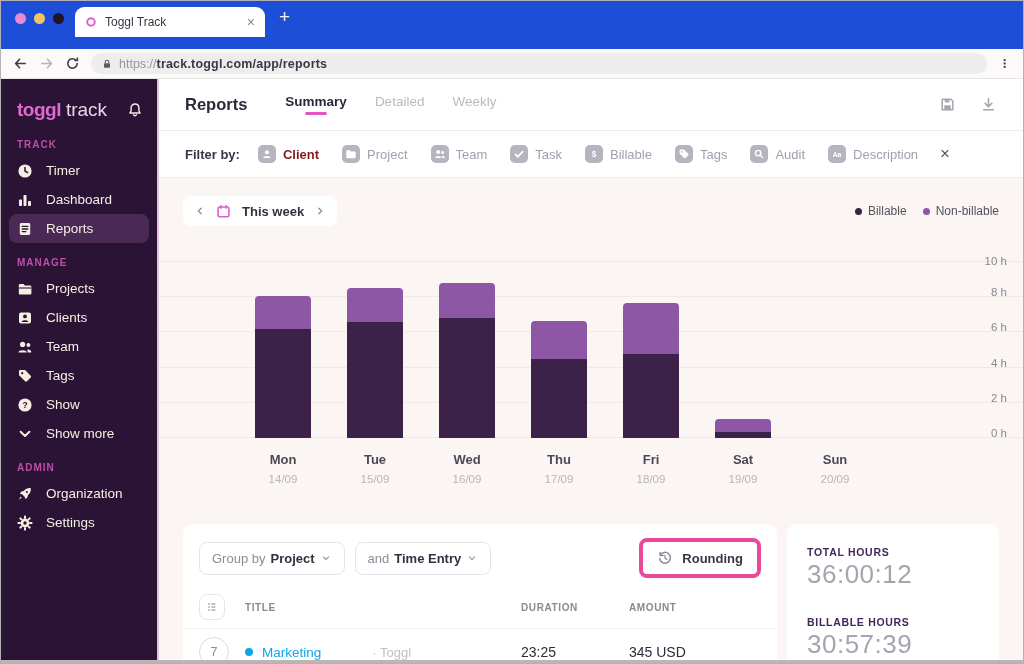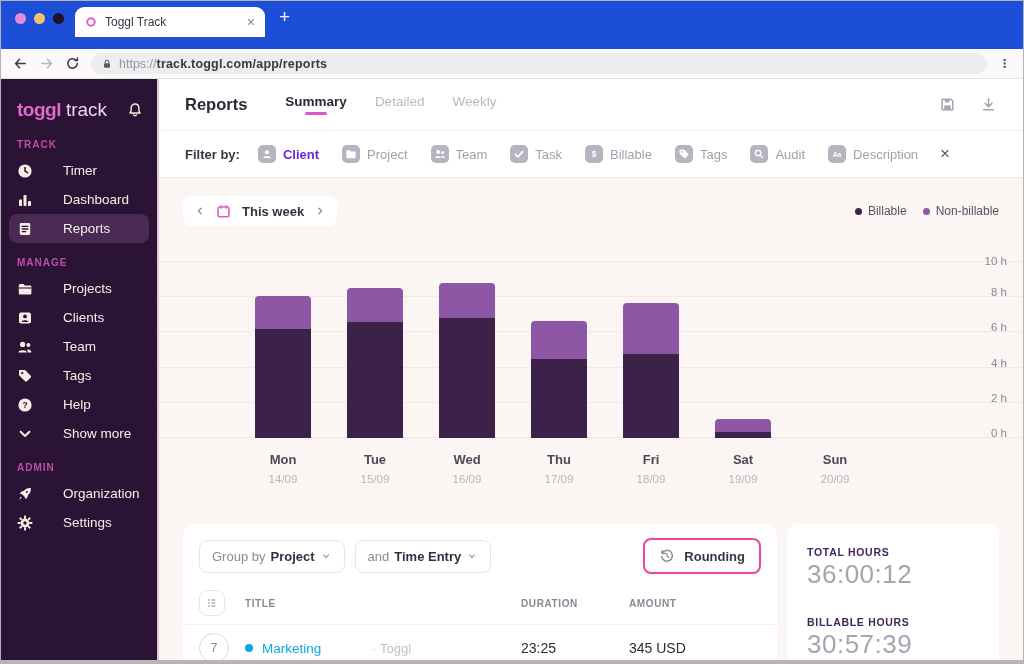--- a/index.html
+++ b/index.html
@@ -25,42 +25,42 @@
   .kebab { color:#3f3a46; display:flex; }
 
   
   .app { display:flex; height:597px; }
   .sidebar { width:158px; background:#2a1334; border-right:2px solid #e3c4db; color:#f6efe5; flex-shrink:0; padding-top:12px; }
   .logo-row { display:flex; align-items:center; padding:8px 14px 4px 16px;justify-content:center; }
   .logo-bold { font-size:19px; font-weight:800; color:#e06ace; letter-spacing:-.5px; }
   .logo-light { font-size:19px; font-weight:300; color:#ecd3e8; margin-left:5px; }
   .bell { margin-left:auto; color:#f6efe5; display:flex; }
   .side-label { font-size:10px; font-weight:700; letter-spacing:1px; color:#bd4fa8; padding:14px 16px 6px; }
-  .side-item { display:flex; align-items:center; gap:30px; height:29px; margin:0 8px; padding:0 8px; border-radius:8px; font-size:13.5px; color:#f6efe5; cursor:pointer; }
+  .side-item { display:flex; align-items:center; gap:13px; height:29px; margin:0 8px; padding:0 8px; border-radius:8px; font-size:13.5px; color:#f6efe5; cursor:pointer; }
   .side-item.active { background:#4a2a55; }
   .side-item .icon { width:16px; height:16px; color:#f6eee4; }
 
   .content { flex:1; display:flex; flex-direction:column; min-width:0; }
   .page-header { height:52px; background:#fff; display:flex; align-items:center; padding:0 26px; border-bottom:1px solid #f0ecee; }
   .page-title { font-size:16.5px; font-weight:700; color:#2d2838; }
   .ptabs { display:flex; gap:28px; margin-left:38px; }
   .ptab { font-size:13.5px; color:#bcb8c2; cursor:pointer; text-align:center; }
   .ptab.active { color:#2d2838; font-weight:700; }
   .ptab.active::after { content:""; display:block; width:22px; height:3px; border-radius:2px; background:#e355c2; margin:3px auto 0; }
   .hdr-actions { margin-left:auto; display:flex; gap:24px; color:#a7a3af; }
   .hdr-actions .icon { width:17px; height:17px; }
 
   .filterbar { height:47px; background:#fff; display:flex; align-items:center; padding:0 26px; border-bottom:1px solid #efeaec; }
   .filter-label { font-size:13px; font-weight:700; color:#3a3444; margin-right:18px; }
   .chips { display:flex; gap:23px; align-items:center; }
   .chip { display:flex; align-items:center; gap:7px; cursor:pointer; }
   .chip-badge { width:18px; height:18px; border-radius:5px; background:#b7b3bf; color:#fff; display:flex; align-items:center; justify-content:center; }
   .chip-badge svg { width:12px; height:12px; }
   .chip-label { font-size:13px; color:#a29eac; }
-  .chip.active .chip-label { color:#6d28d9; font-weight:700; }
+  .chip.active .chip-label { color:#7f1d1d; font-weight:700; }
   .filter-clear { font-size:17px; color:#5a5562; margin-left:22px; cursor:pointer; }
 
   .scroll { flex:1; background:#fbf6f4; padding:18px 24px 0; overflow:hidden; position:relative; }
   .daterow { display:flex; align-items:center; height:30px;gap:48px; }
   .datenav { background:#fff; border-radius:8px; height:30px; display:flex; align-items:center; gap:11px; padding:0 12px; }
   .datenav .chev { color:#8a8694; display:flex; cursor:pointer; }
   .cal { color:#e05fc6; display:flex; }
   .datenav-label { font-size:13px; font-weight:700; color:#34303e; }
   .legend { margin-left:auto; display:flex; gap:16px; align-items:center; }
   .legend-item { display:flex; align-items:center; gap:6px; font-size:12px; color:#56515e; }
@@ -81,21 +81,21 @@
   .xlab .date { font-size:11.5px; color:#b7b3bd; margin-top:6px; }
 
   .bottom { display:flex; gap:10px; margin-top:22px; align-items:flex-start; }
   .card { background:#fff; border-radius:10px; }
   .table-card { flex:1; min-height:210px; overflow:hidden; }
   .controls { display:flex; align-items:center; padding:14px 16px; gap:10px; }
   .pill { display:inline-flex; align-items:center; gap:5px; border:1px solid #e7e3e8; border-radius:8px; padding:8px 12px; font-size:13px; cursor:pointer; background:#fff; }
   .pill .muted { color:#8f8b99; }
   .pill .strong { color:#332e40; font-weight:700; }
   .pill .icon { width:12px; height:12px; color:#a6a2ae; }
-  .rounding-btn { margin-left:auto; display:inline-flex; align-items:center; gap:9px; border:2px solid #ec4899; border-radius:8px; padding:8px 14px; font-size:13px; font-weight:700; color:#3a3546; box-shadow:0 1px 2px rgba(40,20,50,.06); cursor:pointer; background:#fff; }
+  .rounding-btn { margin-left:auto; display:inline-flex; align-items:center; gap:9px; border:4px solid #ec4899; border-radius:8px; padding:8px 14px; font-size:13px; font-weight:700; color:#3a3546; box-shadow:0 1px 2px rgba(40,20,50,.06); cursor:pointer; background:#fff; }
   .rounding-btn .icon { width:16px; height:16px; color:#8f8b99; }
   .tbl-head { display:grid; grid-template-columns:46px 1fr 108px 132px; align-items:center; padding:2px 16px 8px; }
   .tbl-head .col { font-size:10px; font-weight:700; letter-spacing:.6px; color:#8b8795; }
   .list-box { width:26px; height:26px; border:1px solid #e9e5e9; border-radius:8px; display:flex; align-items:center; justify-content:center; color:#b0acb8; }
   .list-box svg { width:14px; height:14px; }
   .tbl-row { display:grid; grid-template-columns:46px 1fr 108px 132px; align-items:center; padding:8px 16px; border-top:1px solid #f4f0f3; min-height:47px; }
   .idx-circle { width:30px; height:30px; border:1.5px solid #dcd8dd; border-radius:50%; display:flex; align-items:center; justify-content:center; font-size:12.5px; color:#8b8795; }
   .row-title { display:flex; align-items:center; gap:9px; font-size:13.5px; }
   .proj-dot { width:8px; height:8px; border-radius:50%; flex-shrink:0; }
   .proj-name { color:#0ea6e9; cursor:pointer; }
@@ -249,21 +249,21 @@
             </span>
             <span>Tags</span>
           </div>
           <div class="side-item">
             <span class="icon">
               <svg width="16" height="16" viewBox="0 0 16 16">
                 <circle cx="8" cy="8" r="6.6" fill="currentColor"></circle>
                 <text x="8" y="11.2" font-size="8.5" font-weight="bold" fill="#2a1334" text-anchor="middle" font-family="Liberation Sans, sans-serif">?</text>
               </svg>
             </span>
-            <span>Help</span>
+            <span>Show</span>
           </div>
           <div class="side-item">
             <span class="icon">
               <svg width="16" height="16" viewBox="0 0 16 16">
                 <path d="M3.6 5.8L8 10l4.4-4.2" stroke="currentColor" stroke-width="2" fill="none" stroke-linecap="round" stroke-linejoin="round"></path>
               </svg>
             </span>
             <span>Show more</span>
           </div>
           <div class="side-label">ADMIN</div>

